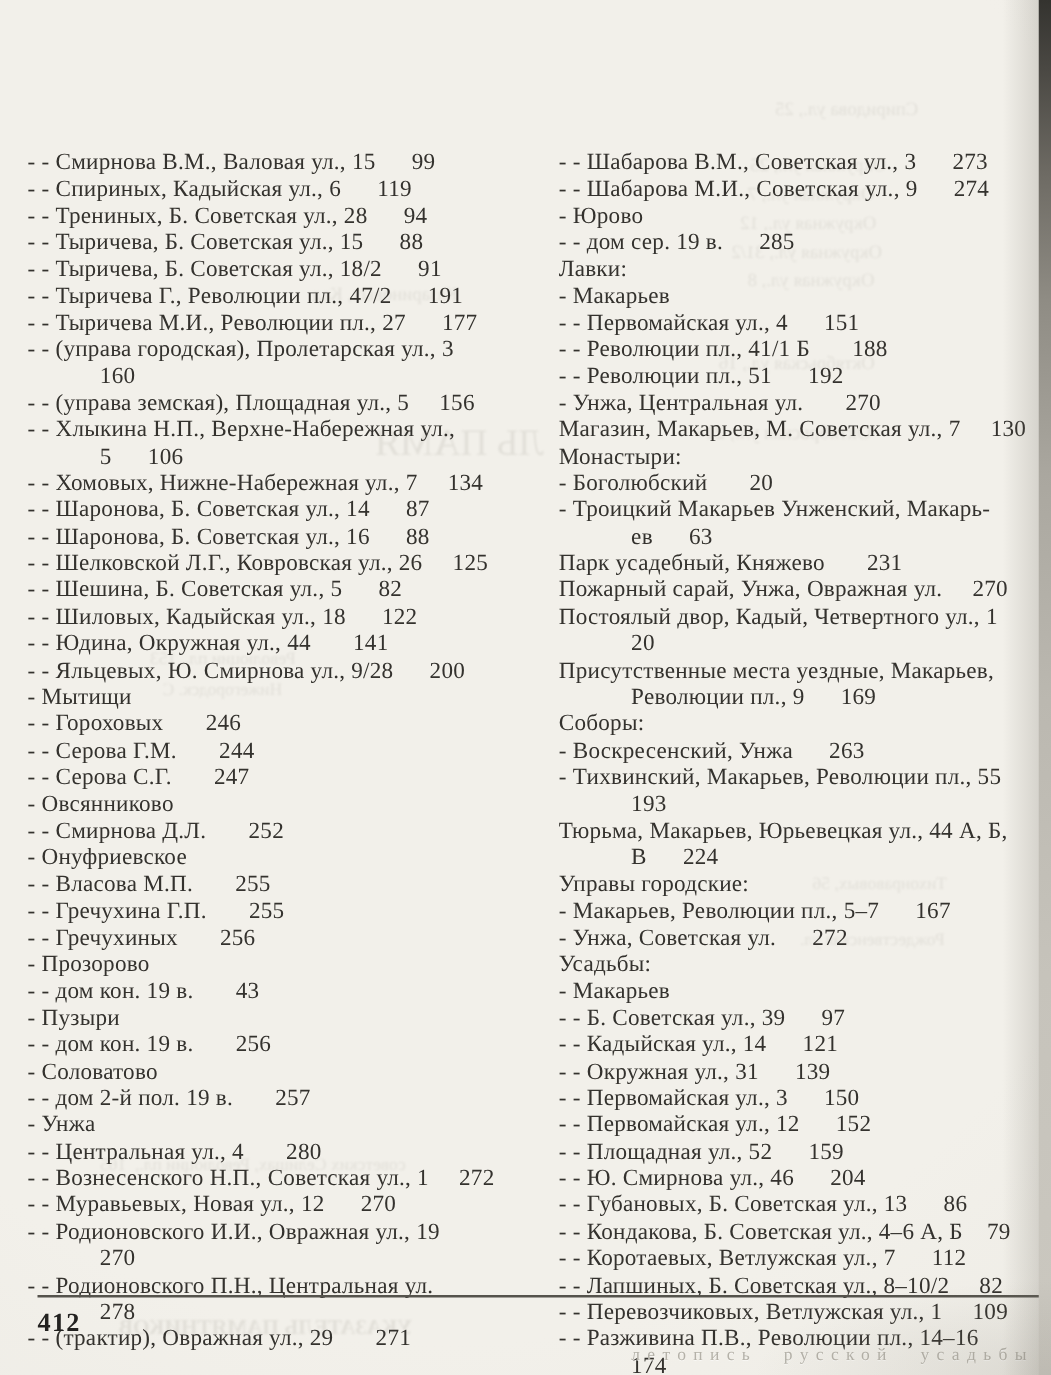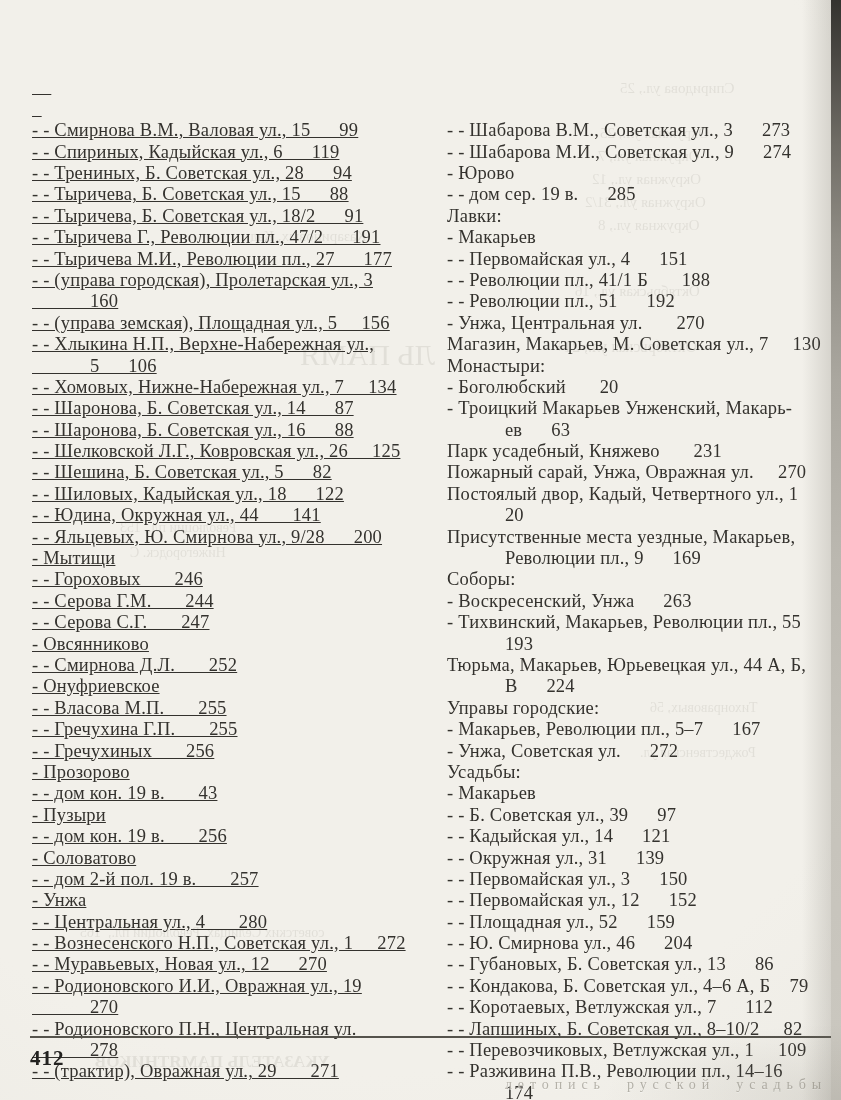--- a/index.html
+++ b/index.html
@@ -36,21 +36,21 @@
   }
 
   .col {
     position: absolute; top: 56px;
     color: #34322e;
     font-size: 18.5px;
     line-height: 21.4px;
     white-space: pre;
     letter-spacing: 0.2px;
   }
-  .col-left  { left: 32px;  width: 410px; text-decoration: underline; }
+  .col-left  { left: 22px;  width: 410px; }
   .col-right { left: 447px; width: 388px; }
   .line { height: 21.4px; }
 
   
   .ghost-layer { position: absolute; inset: 0; pointer-events: none; }
   .ghost {
     position: absolute;
     transform: scaleX(-1);
     color: #8f8b80;
     opacity: 0.16;

